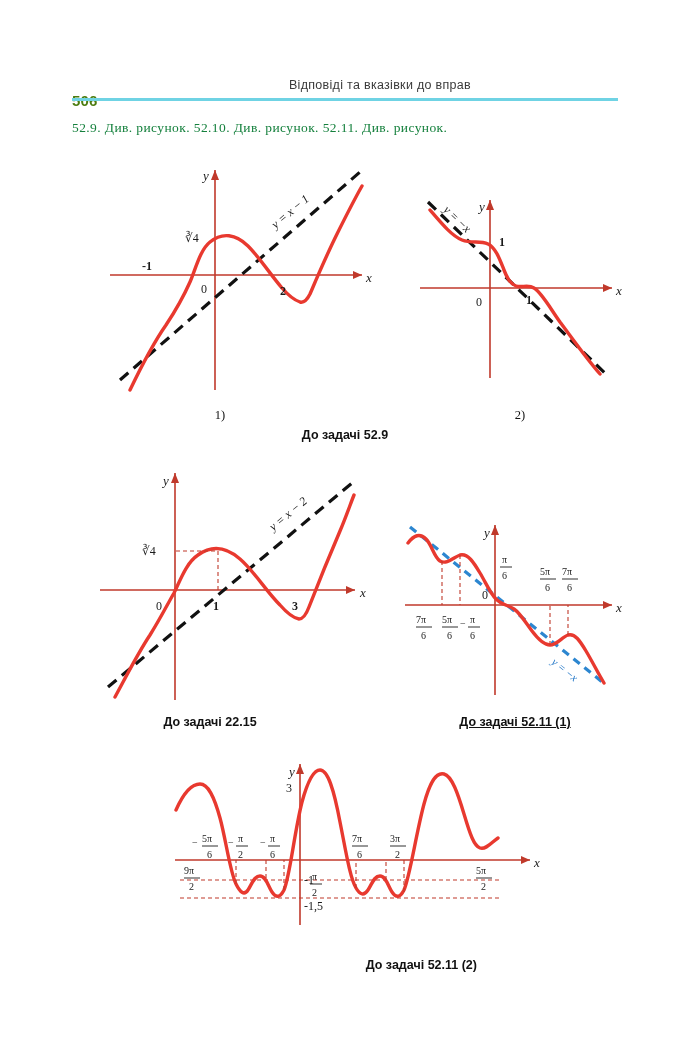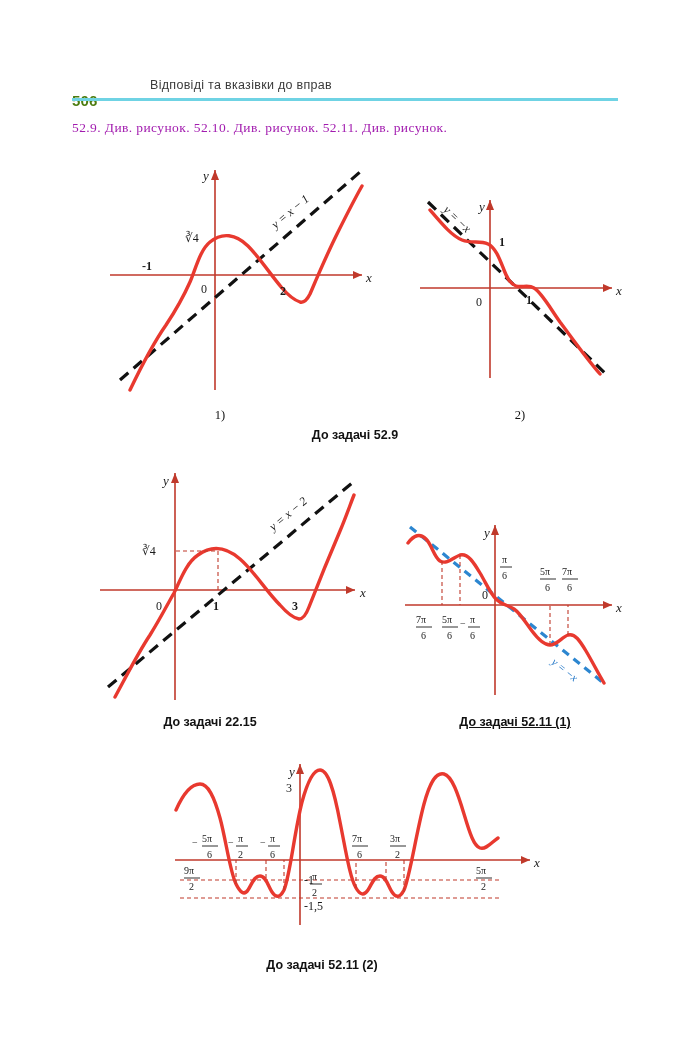--- a/index.html
+++ b/index.html
@@ -22,20 +22,21 @@
     font-weight: bold;
     font-size: 15px;
     color: #4d7c0f;
     letter-spacing: 0.2px;
   }
   .header-title {
     position: absolute;
     left: 150px;
     top: 78px;
     width: 460px;
+    text-align: center;
     font-family: "Liberation Sans", sans-serif;
     font-size: 12.5px;
     color: #3a3a3a;
     letter-spacing: 0.3px;
     white-space: nowrap;
   }
   .header-rule {
     position: absolute;
     left: 72px;
     top: 98px;
@@ -45,21 +46,21 @@
   }
 
   
   .answers-line {
     position: absolute;
     left: 72px;
     top: 120px;
     width: 560px;
     font-family: "Liberation Serif", serif;
     font-size: 13.5px;
-    color: #a21caf;
+    color: #15803d;
     letter-spacing: 0.4px;
     white-space: nowrap;
   }
 
   
   .caption {
     position: absolute;
     font-family: "Liberation Sans", sans-serif;
     font-weight: bold;
     font-size: 12.5px;
@@ -160,21 +161,21 @@
     <text class="num" x="76" y="128">0</text>
     <text class="num" font-weight="bold" x="99" y="68">1</text>
     <text class="num" font-weight="bold" x="126" y="126">1</text>
     <g transform="rotate(44 60 52)">
       <text class="dashlabel" x="34" y="50">y = −x</text>
     </g>
   </svg>
 </div>
 <div class="sublabel" style="left:490px; top:408px; width:60px;">2)</div>
 
-<div class="caption" style="left:255px; top:428px; width:200px;">До задачі 52.9</div>
+<div class="caption" style="left:245px; top:428px; width:200px;">До задачі 52.9</div>
 
 <div class="fig" style="left:80px; top:455px;">
   <svg width="310" height="250" viewBox="0 0 310 250">
     <g>
       <line class="axis" x1="20" y1="135" x2="275" y2="135"></line>
       <polygon points="275,135 266,131 266,139" fill="#c0392b"></polygon>
       <line class="axis" x1="95" y1="245" x2="95" y2="18"></line>
       <polygon points="95,18 91,28 99,28" fill="#c0392b"></polygon>
     </g>
     <line class="dashline" x1="28" y1="232" x2="272" y2="28"></line>
@@ -358,13 +359,13 @@
     <g>
       <text class="numsm" x="336" y="124">5π</text>
       <line x1="336" y1="128" x2="352" y2="128" stroke="#1a1a1a" stroke-width="0.9"></line>
       <text class="numsm" x="341" y="140">2</text>
     </g>
 
     <text class="num" x="164" y="134">-1</text>
     <text class="num" x="164" y="160">-1,5</text>
   </svg>
 </div>
-<div class="caption" style="left:192px; top:958px; width:260px;">До задачі 52.11 (2)</div>
+<div class="caption" style="left:217px; top:958px; width:260px;text-align:right;">До задачі 52.11 (2)</div>
 
 </body></html>

